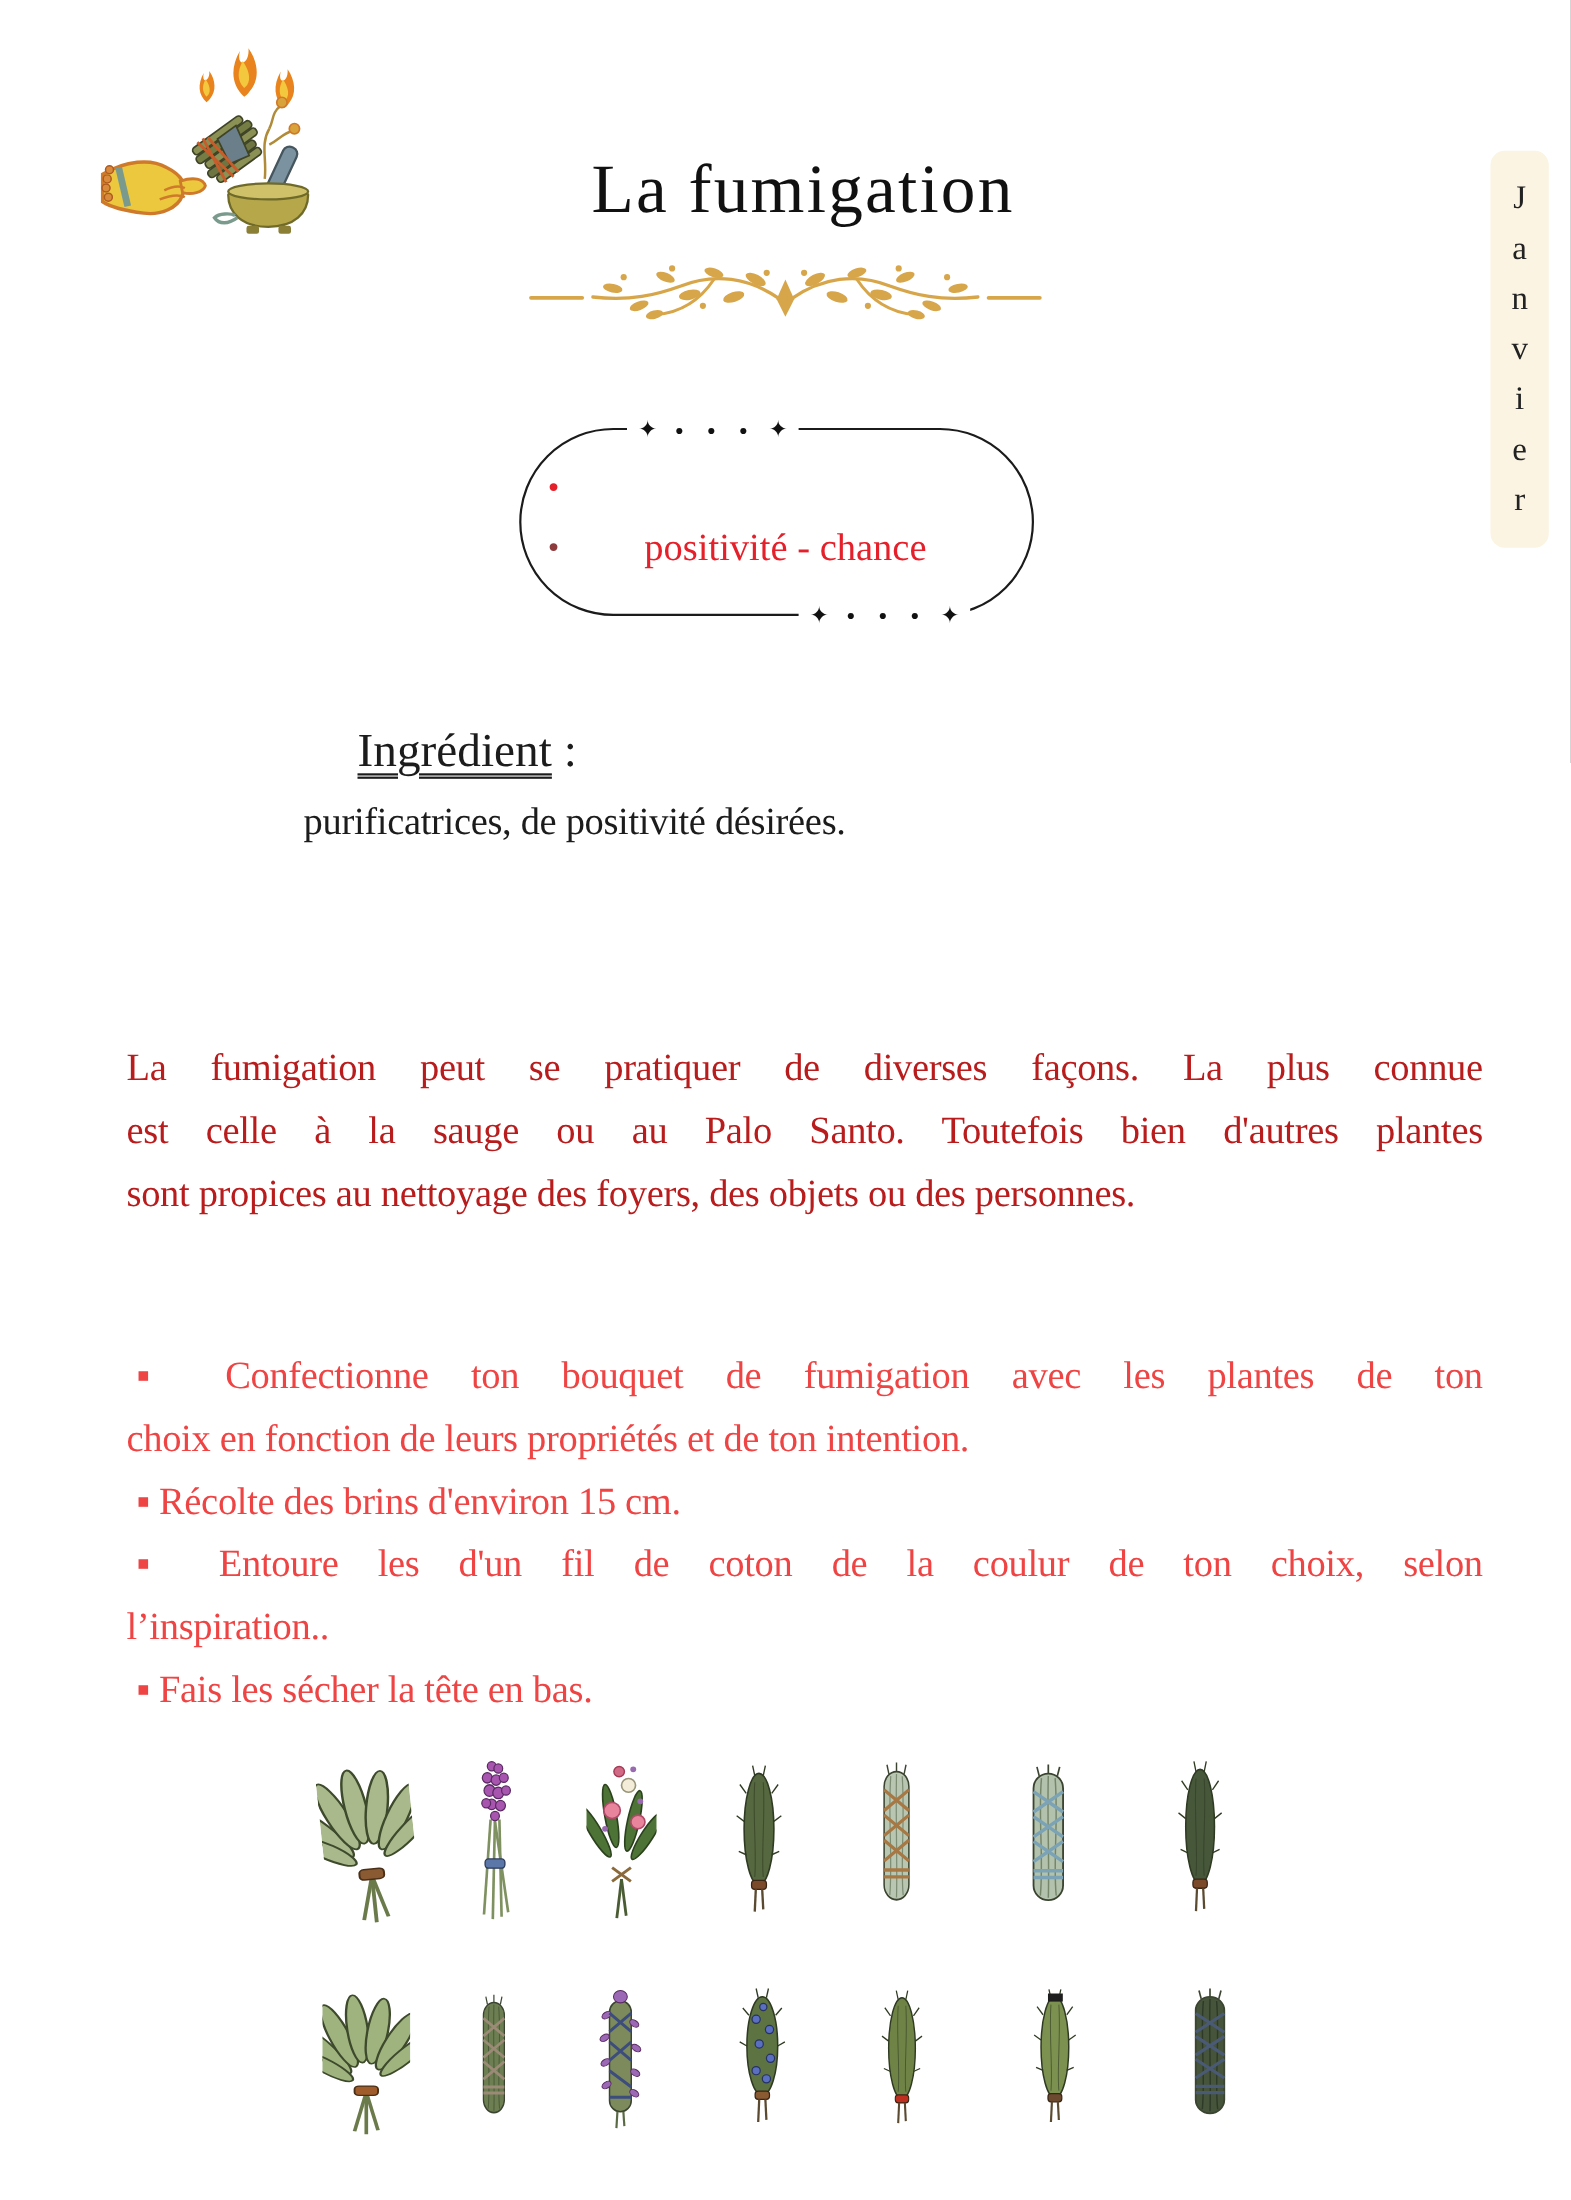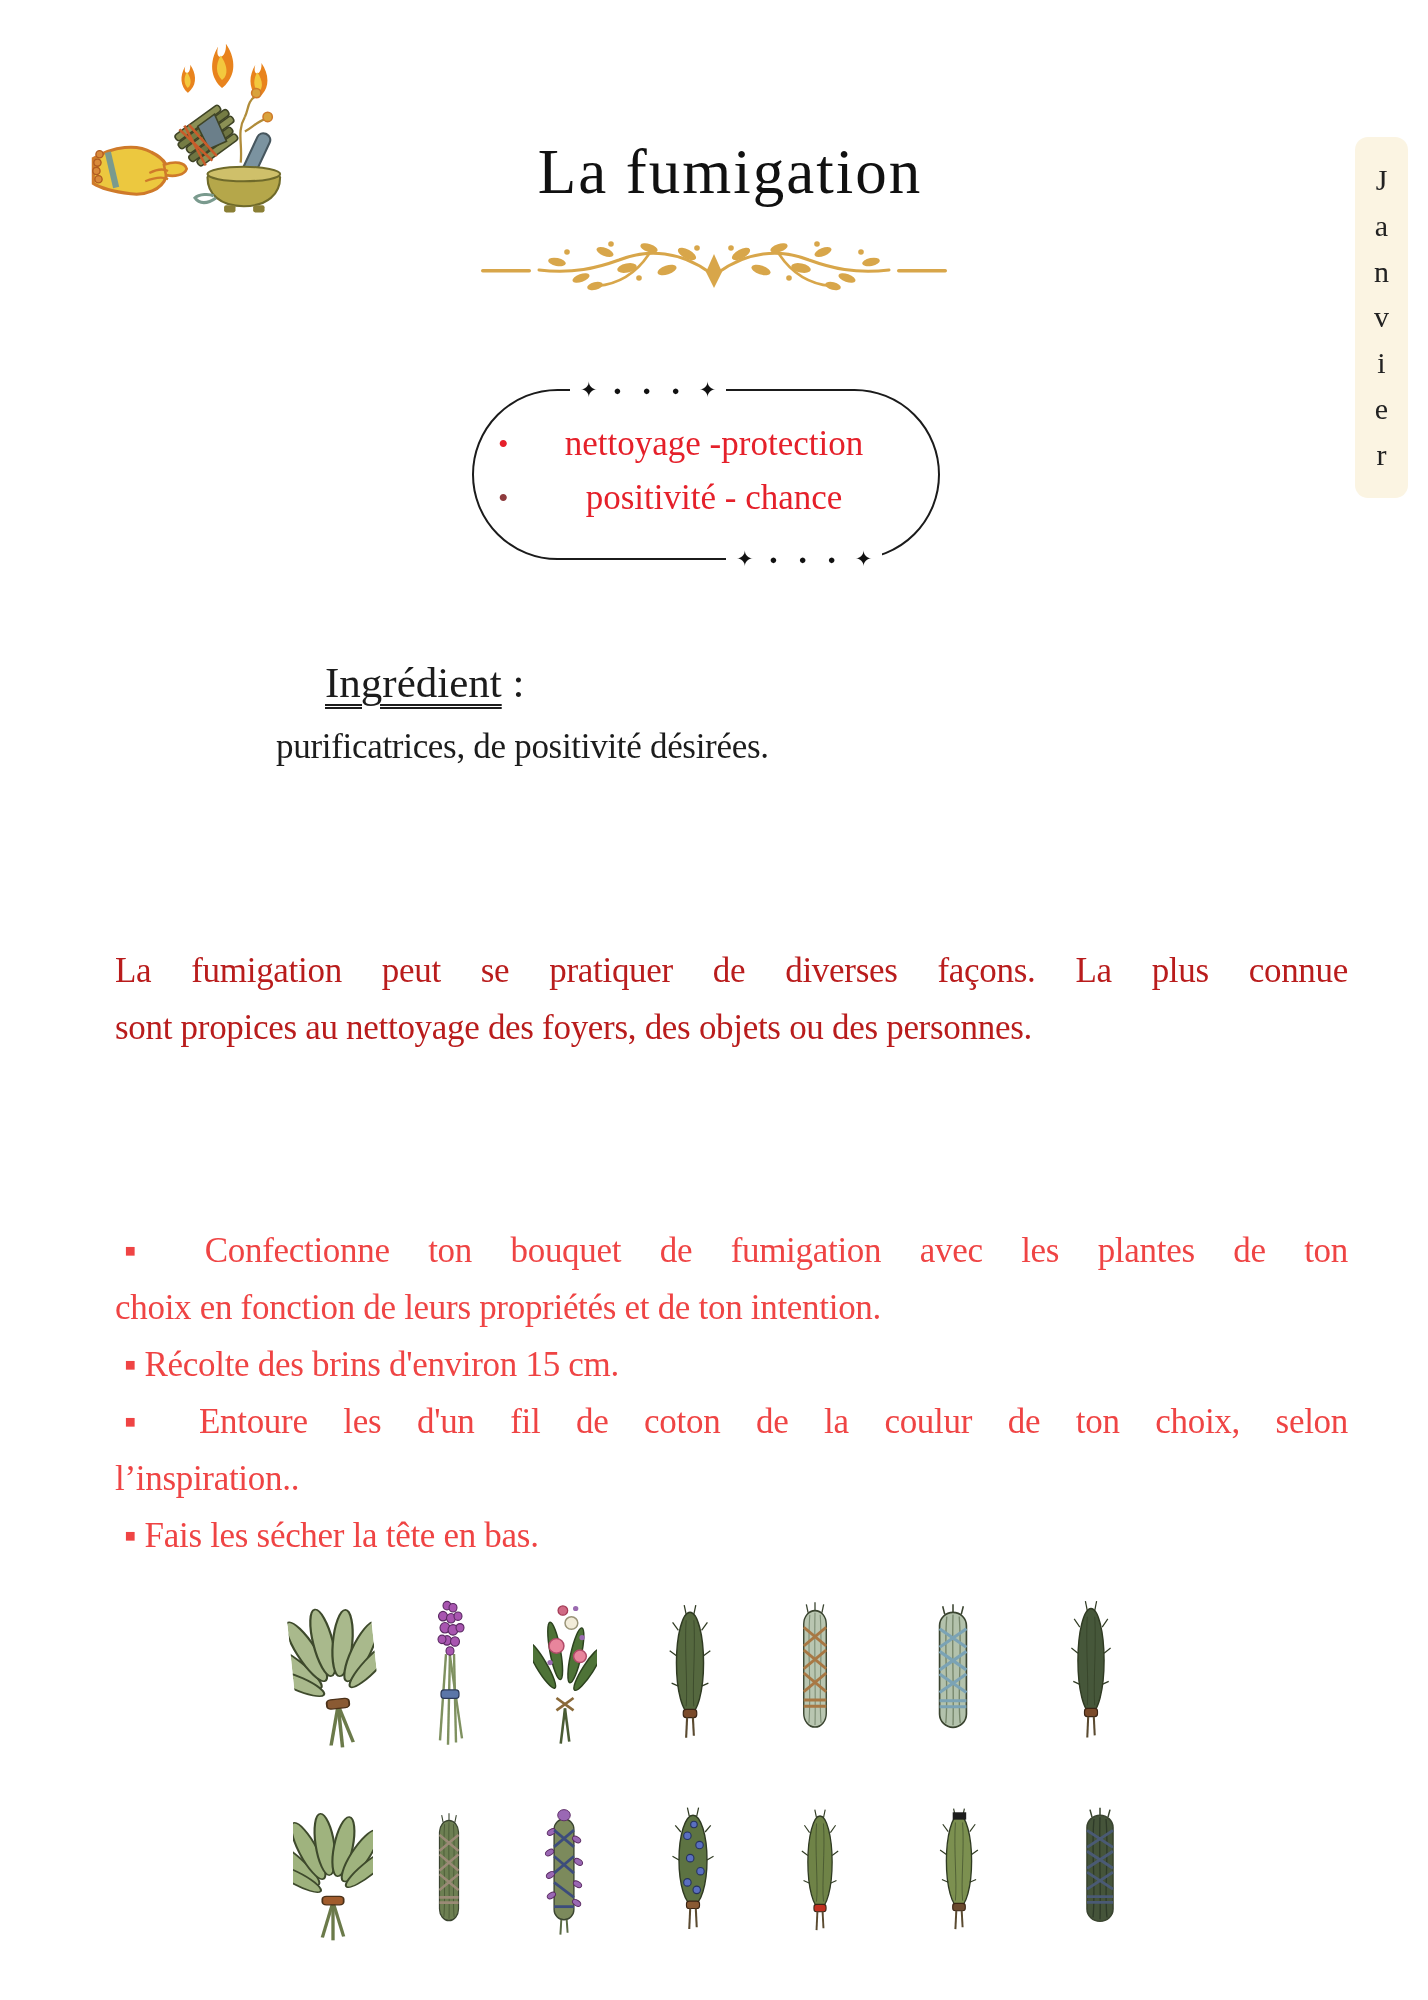--- a/index.html
+++ b/index.html
@@ -165,38 +165,38 @@
       <i>✦</i>
     </span>
     <span class="orn orn-bottom">
       <i>✦</i>
       <em>● ● ●</em>
       <i>✦</i>
     </span>
     <div class="cap-rows">
       <div class="cap-row">
         <span class="cb cb1">•</span>
-        <span class="cap-text">nettoyage -protection</span>
       </div>
       <div class="cap-row">
         <span class="cb cb2">•</span>
         <span class="cap-text">positivité - chance</span>
       </div>
     </div>
   </div>
 
   <div class="ingredients">
     <div class="ing-head">
       <span class="ing-title">Ingrédient</span><span> :</span>
     </div>
     <div class="ing-line">purificatrices, de positivité désirées.</div>
   </div>
 
   <div class="textblock intro">
     <div class="line just">La fumigation peut se pratiquer de diverses façons. La plus connue</div>
+    <div class="line just">est celle à la sauge ou au Palo Santo. Toutefois bien d'autres plantes</div>
     <div class="line">sont propices au nettoyage des foyers, des objets ou des personnes.</div>
   </div>
 
   <div class="textblock steps">
     <div class="line just bline">▪ Confectionne ton bouquet de fumigation avec les plantes de ton</div>
     <div class="line">choix en fonction de leurs propriétés et de ton intention.</div>
     <div class="line bline">▪ Récolte des brins d'environ 15 cm.</div>
     <div class="line just bline">▪ Entoure les d'un fil de coton de la coulur de ton choix, selon</div>
     <div class="line">l’inspiration..</div>
     <div class="line bline">▪ Fais les sécher la tête en bas.</div>

